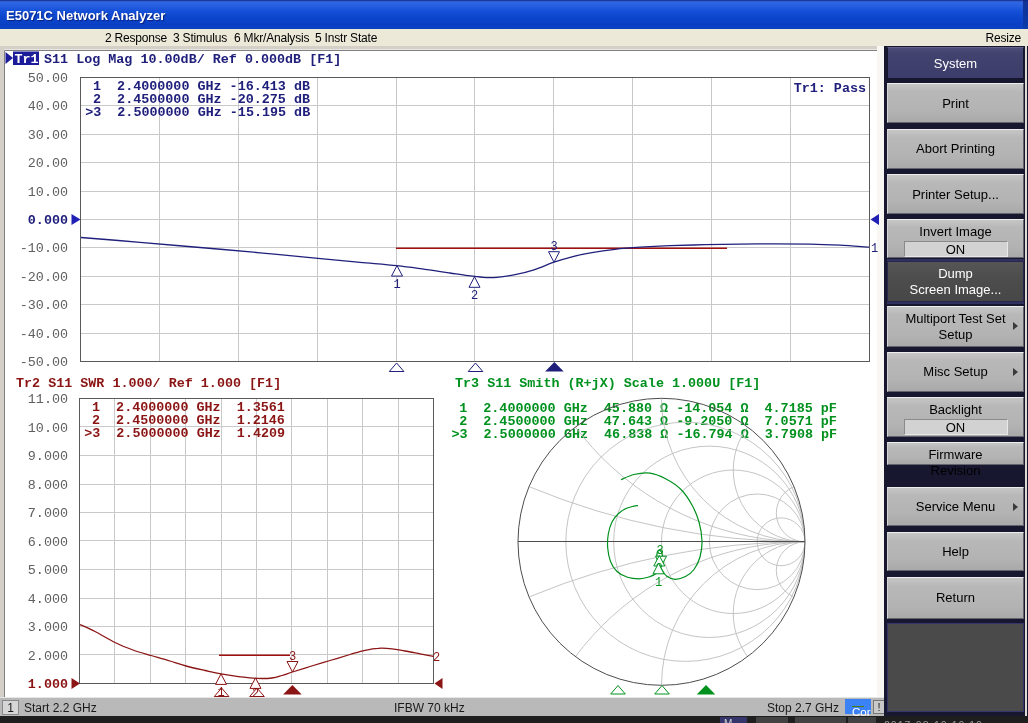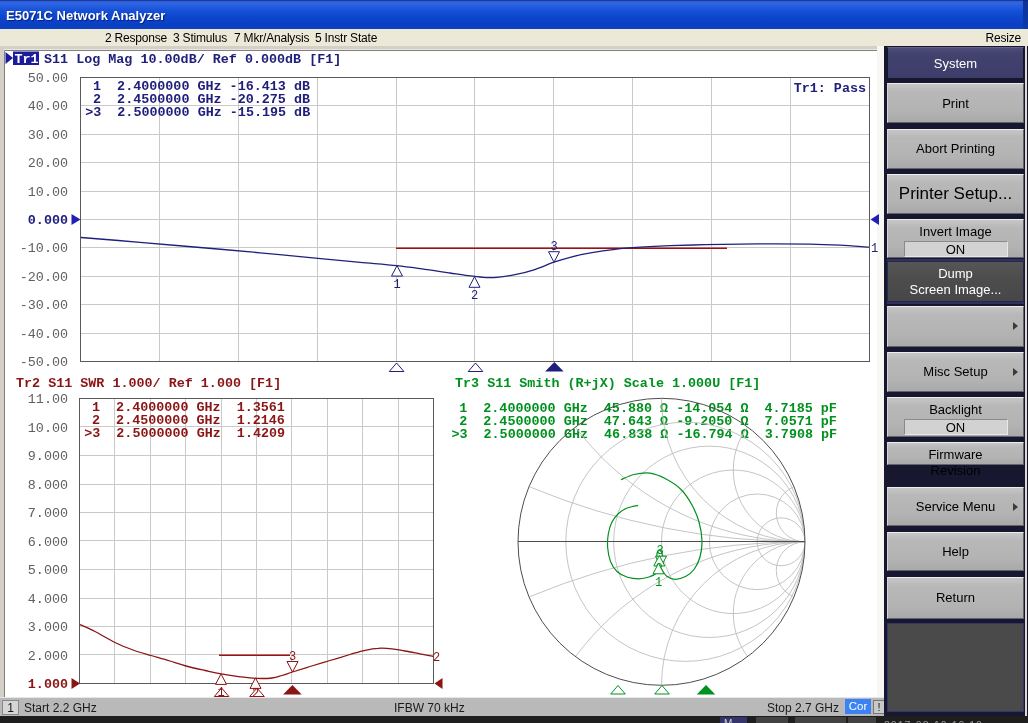--- a/index.html
+++ b/index.html
@@ -10,21 +10,21 @@
 
 <div class="abs" style="left:0;top:0;width:1028px;height:29px;background:linear-gradient(180deg,#16267e 0%,#2f66e2 6%,#2b63e2 14%,#1550d8 38%,#0c45cc 62%,#0a3fc4 88%,#0c43c0 100%);">
   <div class="abs" style="left:6px;top:8px;color:#fff;font-weight:bold;font-size:13px;text-shadow:1px 1px 1px rgba(0,0,60,.55);">E5071C Network Analyzer</div>
   <div class="abs" style="right:0;top:0;width:5px;height:29px;background:linear-gradient(180deg,#0a2580,#0c3aa6);opacity:.8"></div>
 </div>
 
 <div class="abs" style="left:0;top:29px;width:1028px;height:17px;background:#ece9d8;font-size:12px;color:#000;letter-spacing:-0.2px;">
   <span class="abs" style="left:4px;top:2px;margin-top:16px;">1 Active Ch/Trace</span>
   <span class="abs" style="left:105px;top:2px;">2 Response</span>
   <span class="abs" style="left:173px;top:2px;">3 Stimulus</span>
-  <span class="abs" style="left:234px;top:2px;">7 Mkr/Analysis</span>
+  <span class="abs" style="left:234px;top:2px;">6 Mkr/Analysis</span>
   <span class="abs" style="left:315px;top:2px;">5 Instr State</span>
   <span class="abs" style="right:7px;top:2px;">Resize</span>
 </div>
 
 <svg class="abs" style="left:0;top:46px" width="886" height="651" viewBox="0 0 886 651">
 <rect x="0" y="0" width="886" height="651" fill="#ffffff"></rect>
 <rect x="0" y="0" width="4" height="651" fill="#d4d0c8"></rect>
 <rect x="0" y="0" width="886" height="3.5" fill="#d4d0c8"></rect>
 <path d="M4.5,651 V4.5 H886" fill="none" stroke="#808080" stroke-width="1"></path>
 <rect x="877" y="0" width="9" height="651" fill="#f8f7f4"></rect>
@@ -164,21 +164,21 @@
 <path d="M618,639.5 L610.7,648.0 L625.3,648.0 Z" fill="#ffffff" stroke="#00911e" stroke-width="1"></path>
 <path d="M662,639.5 L654.7,648.0 L669.3,648.0 Z" fill="#ffffff" stroke="#00911e" stroke-width="1"></path>
 <path d="M706,639 L696.7,648.5 L715.3,648.5 Z" fill="#00911e"></path>
 </svg>
 
 <div class="abs" style="left:0;top:697px;width:886px;height:19px;background:#b9b9b9;border-top:1px solid #e6e6e6;font-size:12px;color:#1a1a1a;">
   <div class="abs" style="left:2px;top:2px;width:17px;height:15px;background:#d6d6d6;border:1px solid #888;text-align:center;font-size:12px;line-height:14px;">1</div>
   <span class="abs" style="left:24px;top:3px;">Start 2.2 GHz</span>
   <span class="abs" style="left:394px;top:3px;">IFBW 70 kHz</span>
   <span class="abs" style="left:767px;top:3px;">Stop 2.7 GHz</span>
-  <div class="abs" style="left:845px;top:1px;width:26px;height:15px;background:#3b82f6;border:1px solid #3b82f6;color:#fff;text-align:center;font-size:11.5px;line-height:13px;">Cor</div>
+  <div class="abs" style="left:845px;top:1px;width:26px;height:15px;background:#4d7c0f;border:7px solid #3b82f6;color:#fff;text-align:center;font-size:11.5px;line-height:13px;">Cor</div>
   <div class="abs" style="left:873px;top:2px;width:12px;height:14px;background:#c9c9c9;border:1px solid #777;color:#222;text-align:center;font-size:11px;line-height:12px;">!</div>
 </div>
 
 <div class="abs" style="left:0;top:716px;width:1028px;height:7px;background:#1e1e1e;overflow:hidden;">
   <div class="abs" style="left:720px;top:1px;width:27px;height:6px;background:#35356b;"></div>
   <div class="abs" style="left:756px;top:1px;width:32px;height:6px;background:#424242;"></div>
   <div class="abs" style="left:795px;top:1px;width:51px;height:6px;background:#424242;"></div>
   <div class="abs" style="left:848px;top:1px;width:28px;height:6px;background:#424242;"></div>
   <div class="abs" style="left:724px;top:2px;color:#cfcfcf;font-size:10px;">M</div>
   <div class="abs" style="left:884px;top:3px;color:#9a9a9a;font-size:10.5px;letter-spacing:1px;white-space:nowrap;">2017-08-10 10:10</div>
@@ -189,31 +189,32 @@
 <div class="abs" style="left:1025px;top:46px;width:2px;height:670px;background:#dedad2;"></div>
 <div style="position:absolute;left:887px;top:47.4px;width:137px;height:31.9px;background:linear-gradient(180deg,#4d4d7a 0%,#42426f 20%,#3d3d6b 100%);color:#fff;border:1px solid #15152e;border-top-color:#63638a;font-size:13px;text-align:center;">
     <div style="display:flex;align-items:center;justify-content:center;height:100%">System</div>
   </div>
 <div style="position:absolute;left:887px;top:83px;width:137px;height:40px;background:linear-gradient(180deg,#c6c6c6 0%,#b8b8b8 20%,#b3b3b3 70%,#a9a9a9 100%);color:#000;border:1px solid #63636e;border-top-color:#ededed;border-left-color:#d4d4d4;font-size:13px;text-align:center;">
     <div style="display:flex;align-items:center;justify-content:center;height:100%">Print</div>
   </div>
 <div style="position:absolute;left:887px;top:128.5px;width:137px;height:40.0px;background:linear-gradient(180deg,#c6c6c6 0%,#b8b8b8 20%,#b3b3b3 70%,#a9a9a9 100%);color:#000;border:1px solid #63636e;border-top-color:#ededed;border-left-color:#d4d4d4;font-size:13px;text-align:left;">
     <div style="display:flex;align-items:center;justify-content:center;height:100%">Abort Printing</div>
   </div>
-<div style="position:absolute;left:887px;top:174px;width:137px;height:40px;background:linear-gradient(180deg,#c6c6c6 0%,#b8b8b8 20%,#b3b3b3 70%,#a9a9a9 100%);color:#000;border:1px solid #63636e;border-top-color:#ededed;border-left-color:#d4d4d4;font-size:17px;text-align:center;">
+<div style="position:absolute;left:887px;top:174px;width:137px;height:40px;background:linear-gradient(180deg,#c6c6c6 0%,#b8b8b8 20%,#b3b3b3 70%,#a9a9a9 100%);color:#000;border:1px solid #63636e;border-top-color:#ededed;border-left-color:#d4d4d4;font-size:13px;text-align:center;">
     <div style="display:flex;align-items:center;justify-content:center;height:100%">Printer Setup...</div>
   </div>
 <div style="position:absolute;left:887px;top:218.5px;width:137px;height:39.0px;background:linear-gradient(180deg,#c6c6c6 0%,#b8b8b8 20%,#b3b3b3 70%,#a9a9a9 100%);color:#000;border:1px solid #63636e;border-top-color:#ededed;border-left-color:#d4d4d4;font-size:13px;text-align:center;">
     <div style="padding-top:4px">Invert Image</div>
     <div style="margin:2px auto 0;width:104px;height:16px;background:#d2d2d2;border:1px solid #8a8a8a;border-bottom-color:#e8e8e8;border-right-color:#e8e8e8;font-size:13px;line-height:16px;">ON</div>
   </div>
 <div style="position:absolute;left:887px;top:261px;width:137px;height:40.5px;background:linear-gradient(180deg,#565656 0%,#4d4d4d 40%,#474747 100%);color:#fff;border:1px solid #26264e;box-shadow:0 -2px 0 #31315e, 0 2px 0 #31315e;font-size:13px;text-align:center;">
     <div style="padding-top:4px;line-height:16px">Dump<br>Screen Image...</div>
   </div>
 <div style="position:absolute;left:887px;top:306px;width:137px;height:40.5px;background:linear-gradient(180deg,#c6c6c6 0%,#b8b8b8 20%,#b3b3b3 70%,#a9a9a9 100%);color:#000;border:1px solid #63636e;border-top-color:#ededed;border-left-color:#d4d4d4;font-size:13px;text-align:center;">
+    <div style="padding-top:4px;line-height:16px">Multiport Test Set<br>Setup</div>
     <div style="position:absolute;right:5px;top:50%;margin-top:-4px;width:0;height:0;border-left:5px solid #3a3a3a;border-top:4px solid transparent;border-bottom:4px solid transparent"></div>
   </div>
 <div style="position:absolute;left:887px;top:351.5px;width:137px;height:40.5px;background:linear-gradient(180deg,#c6c6c6 0%,#b8b8b8 20%,#b3b3b3 70%,#a9a9a9 100%);color:#000;border:1px solid #63636e;border-top-color:#ededed;border-left-color:#d4d4d4;font-size:13px;text-align:center;">
     <div style="display:flex;align-items:center;justify-content:center;height:100%">Misc Setup</div>
     <div style="position:absolute;right:5px;top:50%;margin-top:-4px;width:0;height:0;border-left:5px solid #3a3a3a;border-top:4px solid transparent;border-bottom:4px solid transparent"></div>
   </div>
 <div style="position:absolute;left:887px;top:397px;width:137px;height:40px;background:linear-gradient(180deg,#c6c6c6 0%,#b8b8b8 20%,#b3b3b3 70%,#a9a9a9 100%);color:#000;border:1px solid #63636e;border-top-color:#ededed;border-left-color:#d4d4d4;font-size:13px;text-align:center;">
     <div style="padding-top:4px">Backlight</div>
     <div style="margin:2px auto 0;width:104px;height:16px;background:#d2d2d2;border:1px solid #8a8a8a;border-bottom-color:#e8e8e8;border-right-color:#e8e8e8;font-size:13px;line-height:16px;">ON</div>
   </div>

